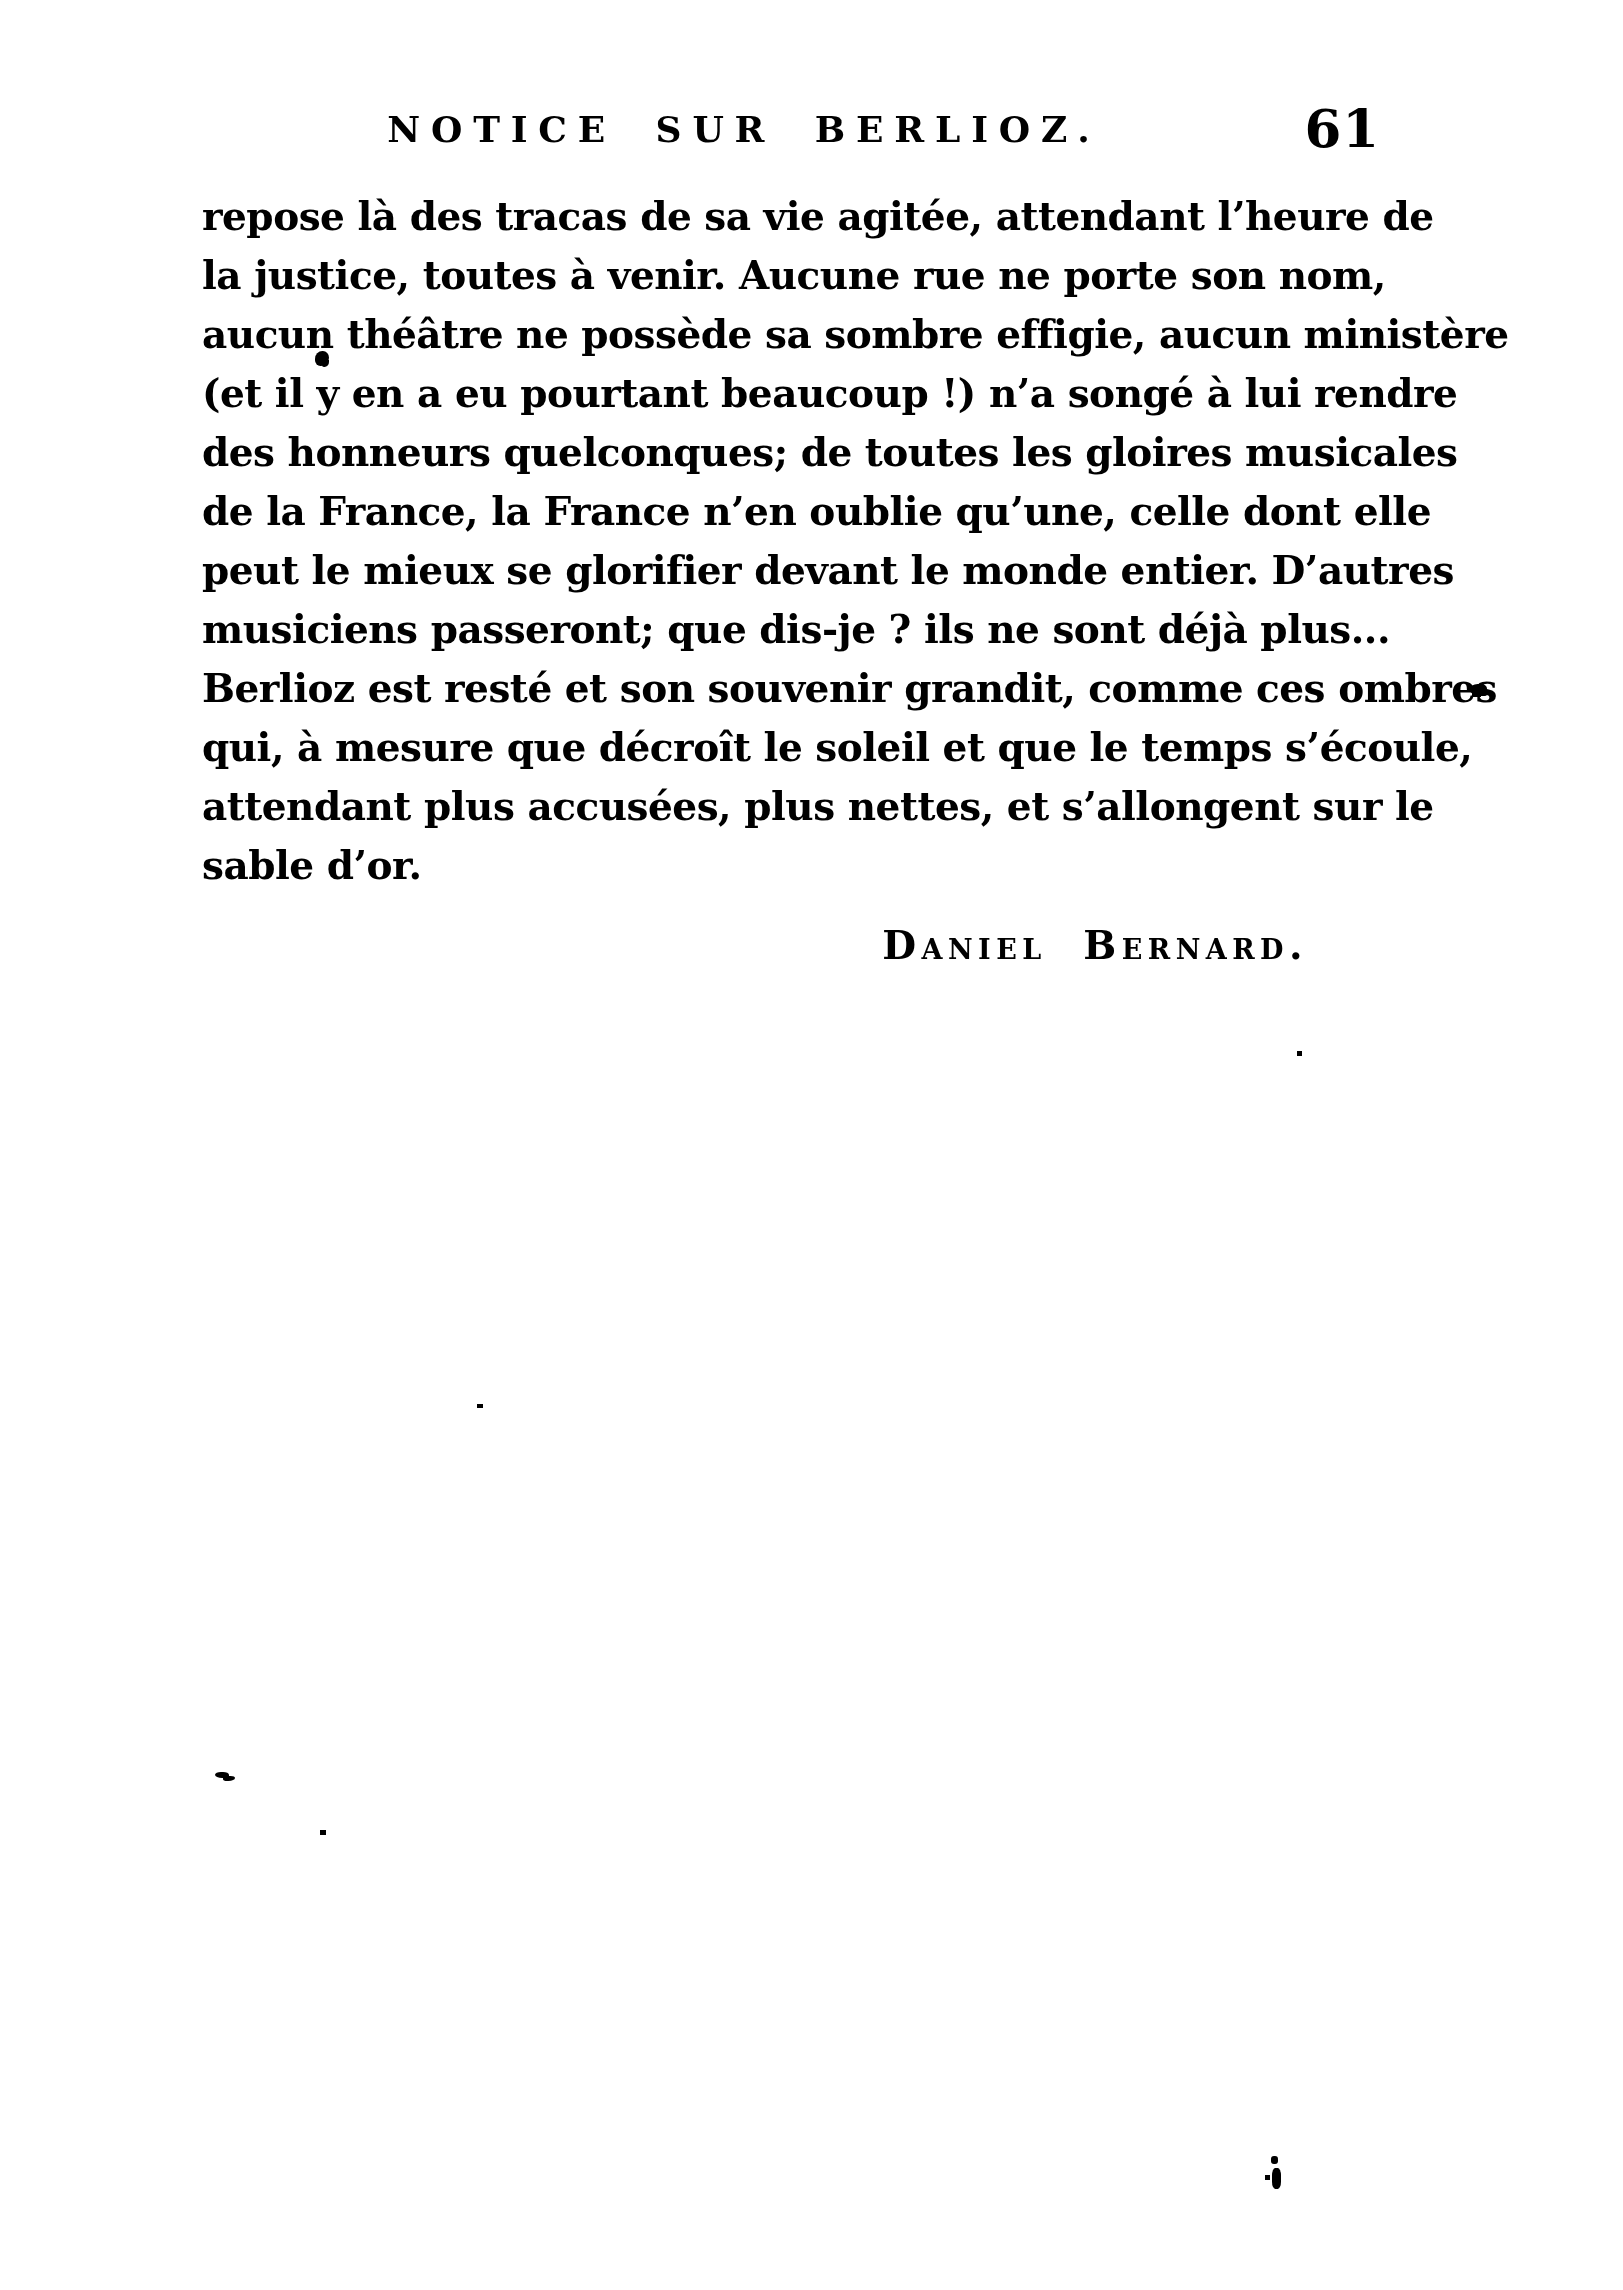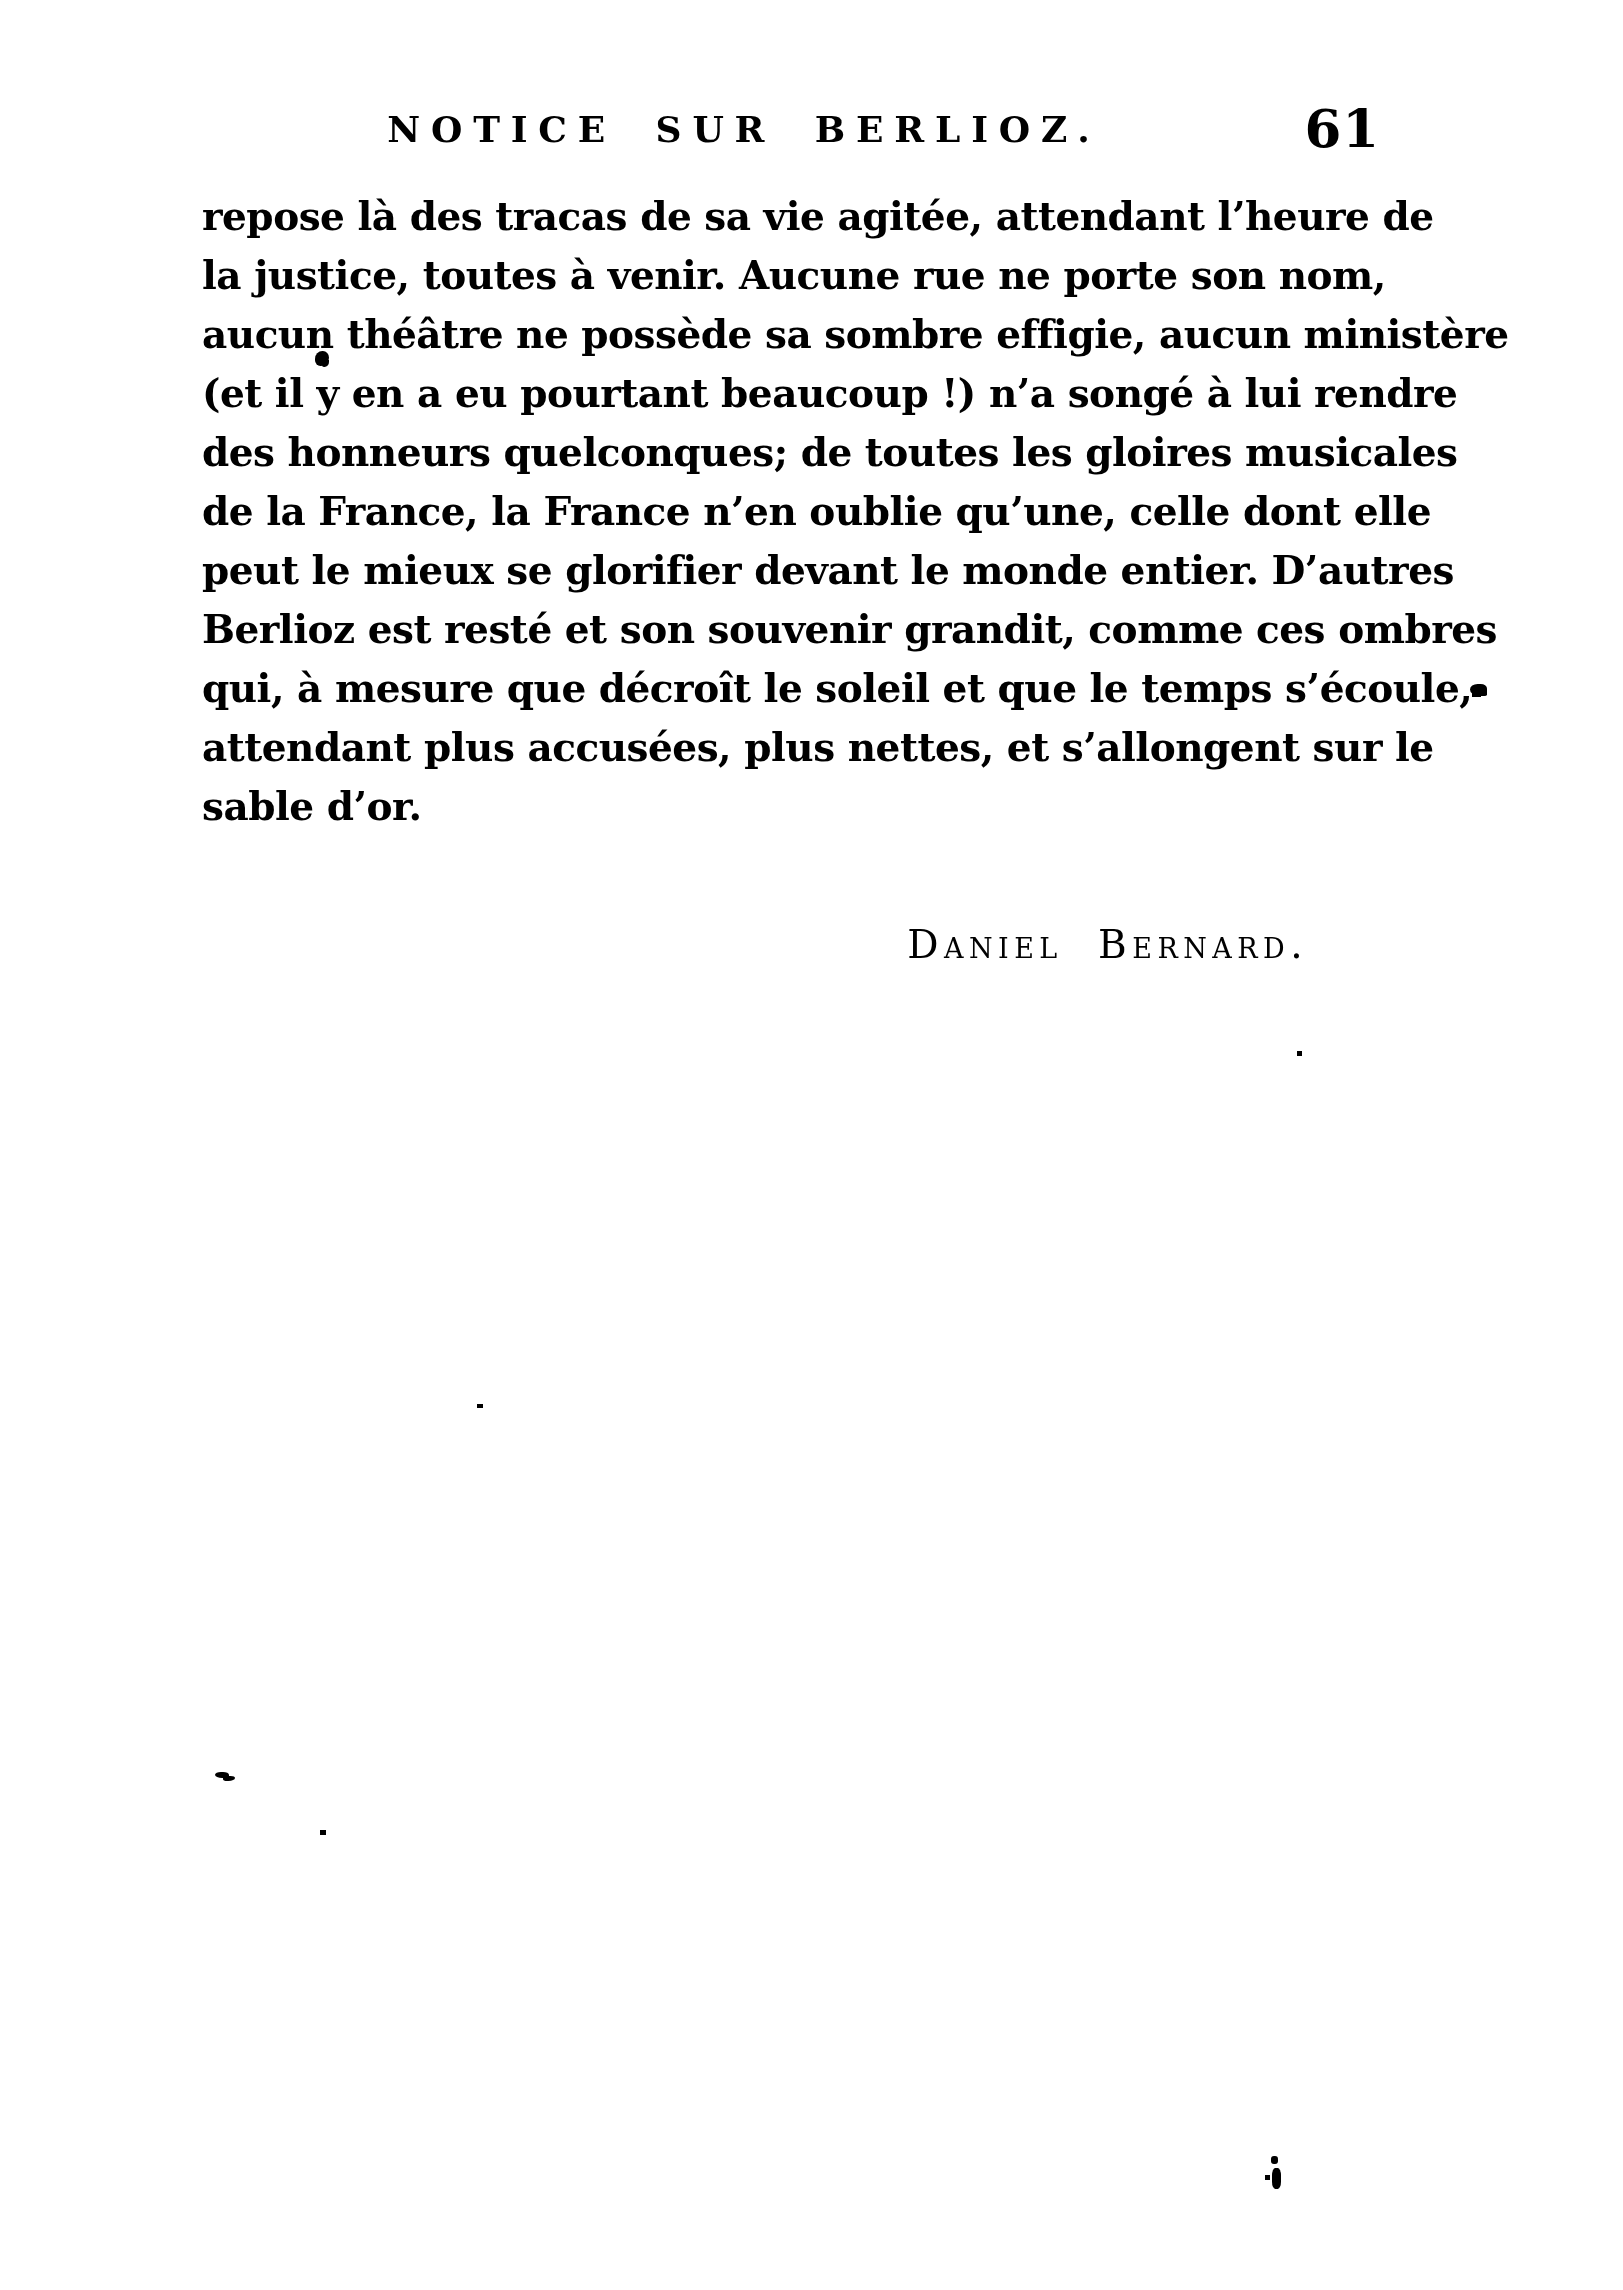--- a/index.html
+++ b/index.html
@@ -64,21 +64,21 @@
   }
 
   
   .signature {
     position: absolute;
     left: 202px;
     top: 922px;
     width: 1106px;
     text-align: right;
     font-size: 39px;
-    font-weight: 400;
+    font-weight: 700;
     font-variant: small-caps;
     letter-spacing: 0.14em;
     word-spacing: 0.45em;
     white-space: nowrap;
   }
 
   
   .ink { position: absolute; background: #000; }
   .ink-flower {
     left: 315px; top: 351px; width: 13.8px; height: 14.7px;
@@ -127,20 +127,21 @@
   <div class="page-num">61</div>
 
   <div class="text-block">
       <div class="line">repose là des tracas de sa vie agitée, attendant l’heure de</div>
       <div class="line">la justice, toutes à venir. Aucune rue ne porte son nom,</div>
       <div class="line">aucun théâtre ne possède sa sombre effigie, aucun ministère</div>
       <div class="line">(et il y en a eu pourtant beaucoup !) n’a songé à lui rendre</div>
       <div class="line">des honneurs quelconques; de toutes les gloires musicales</div>
       <div class="line">de la France, la France n’en oublie qu’une, celle dont elle</div>
       <div class="line">peut le mieux se glorifier devant le monde entier. D’autres</div>
+      <div class="line">musiciens passeront; que dis-je ? ils ne sont déjà plus...</div>
       <div class="line">Berlioz est resté et son souvenir grandit, comme ces ombres</div>
       <div class="line">qui, à mesure que décroît le soleil et que le temps s’écoule,</div>
       <div class="line">attendant plus accusées, plus nettes, et s’allongent sur le</div>
       <div class="line">sable d’or.</div>
     </div>
 
   <div class="signature">Daniel Bernard.</div>
 
   <div class="ink ink-flower"></div>
   <div class="ink ink-dash-a"></div>

